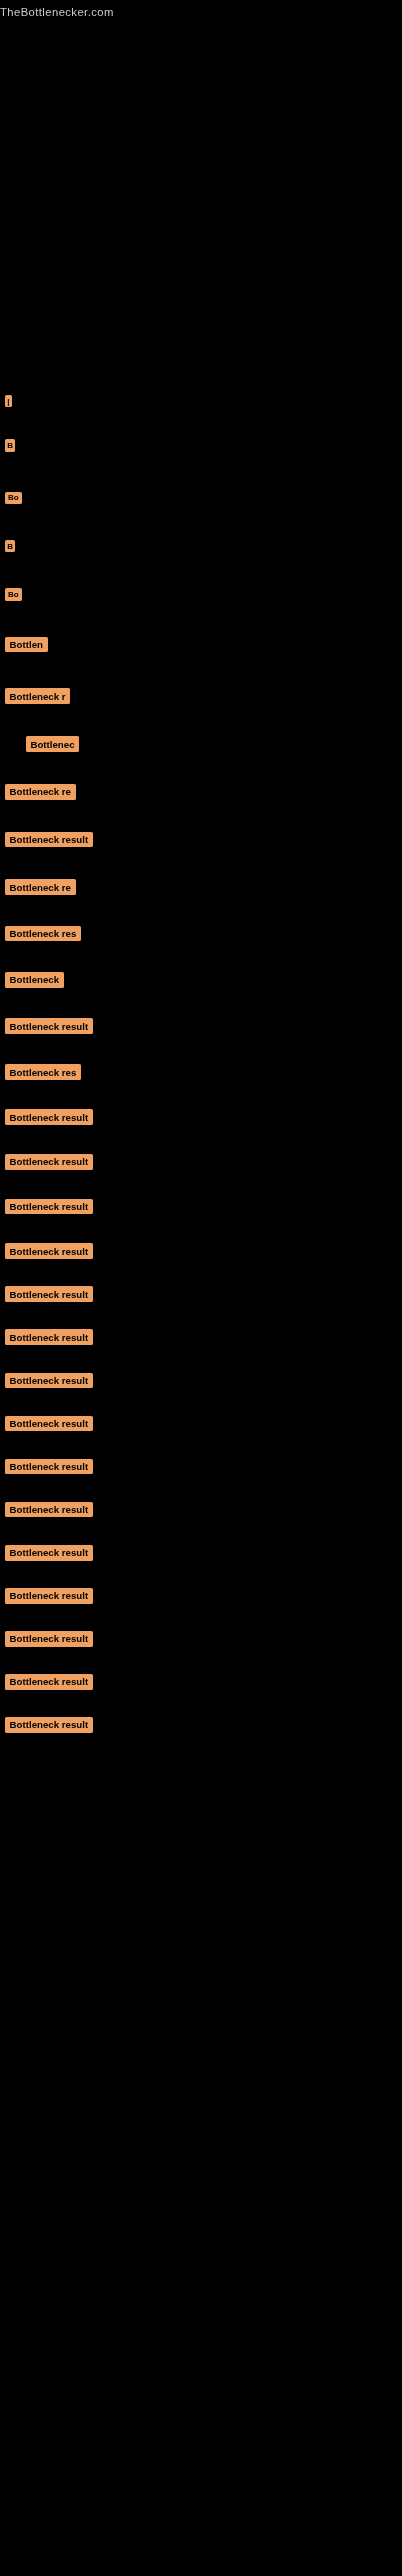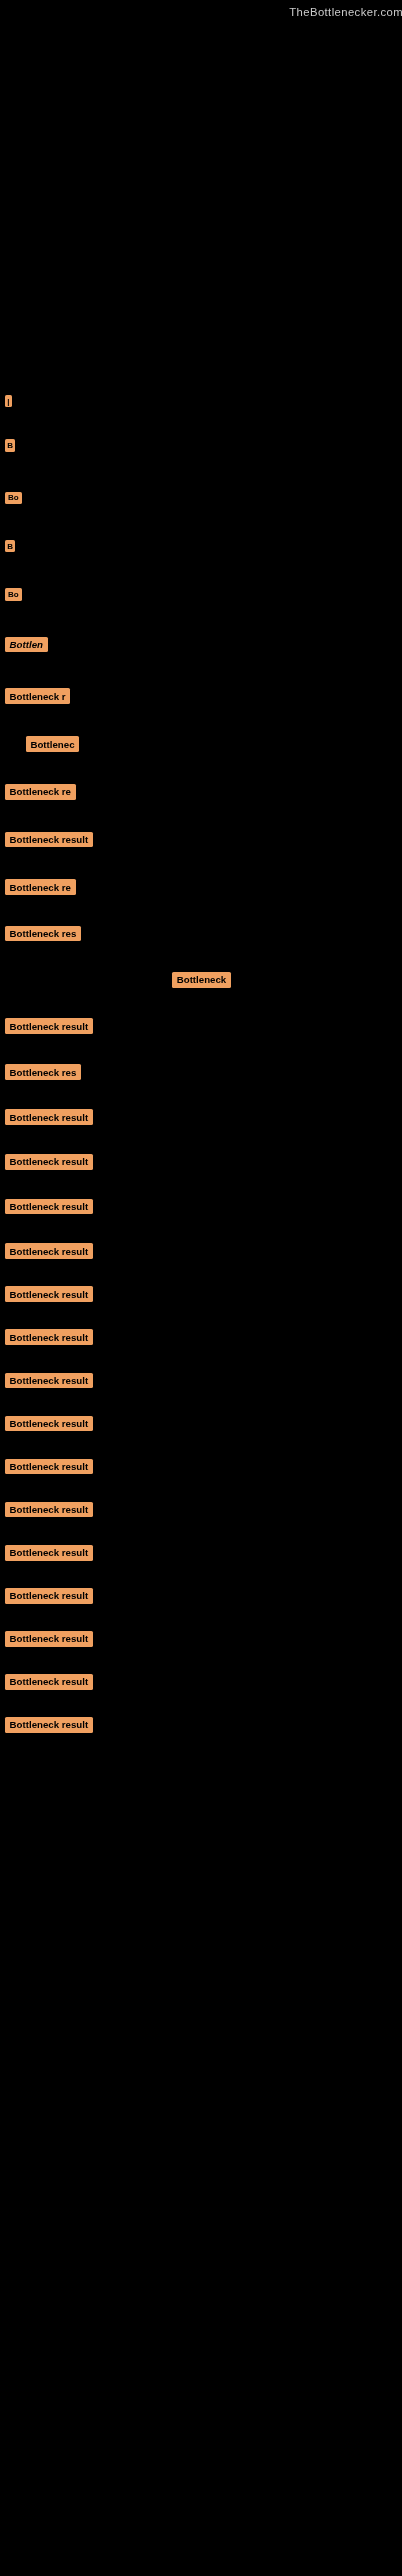--- a/index.html
+++ b/index.html
@@ -13,21 +13,21 @@
       width: 403px;
       min-height: 2576px;
       font-family: Arial, sans-serif;
       position: relative;
       overflow-x: hidden;
     }
 
     .site-title {
       color: #cccccc;
       font-size: 11.3px;
-      text-align: right;
+      text-align: left;
       padding-top: 6.4px;
       padding-bottom: 6.4px;
       letter-spacing: 0.4px;
     }
 
     .bottleneck-item {
       display: inline-block;
       background-color: #f0a060;
       color: #000000;
       font-size: 9.7px;
@@ -42,28 +42,28 @@
       display: block;
       padding: 4.8px 3.2px;
     }
 
     
     .pos-1 { margin-top: 362px; }
     .pos-2 { margin-top: 16px; }
     .pos-3 { margin-top: 24px; }
     .pos-4 { margin-top: 20px; }
     .pos-5 { margin-top: 20px; }
-    .pos-6 { margin-top: 20px; font-style: italic; }
+    .pos-6 { margin-top: 20px; }
     .pos-7 { margin-top: 20px; }
     .pos-8 { margin-top: 16px; padding-left: 24px; }
     .pos-9 { margin-top: 16px; }
     .pos-10 { margin-top: 16px; }
     .pos-11 { margin-top: 16px; }
     .pos-12 { margin-top: 14.5px; }
-    .pos-13 { margin-top: 14.5px; text-align: center; }
+    .pos-13 { margin-top: 14.5px; }
     .pos-14 { margin-top: 14.5px; }
     .pos-15 { margin-top: 14.5px; }
     .pos-16 { margin-top: 13px; }
     .pos-17 { margin-top: 13px; }
     .pos-18 { margin-top: 13px; }
     .pos-19 { margin-top: 13px; }
     .pos-20 { margin-top: 11.3px; }
     .pos-21 { margin-top: 11.3px; }
     .pos-22 { margin-top: 11.3px; }
     .pos-23 { margin-top: 11.3px; }

